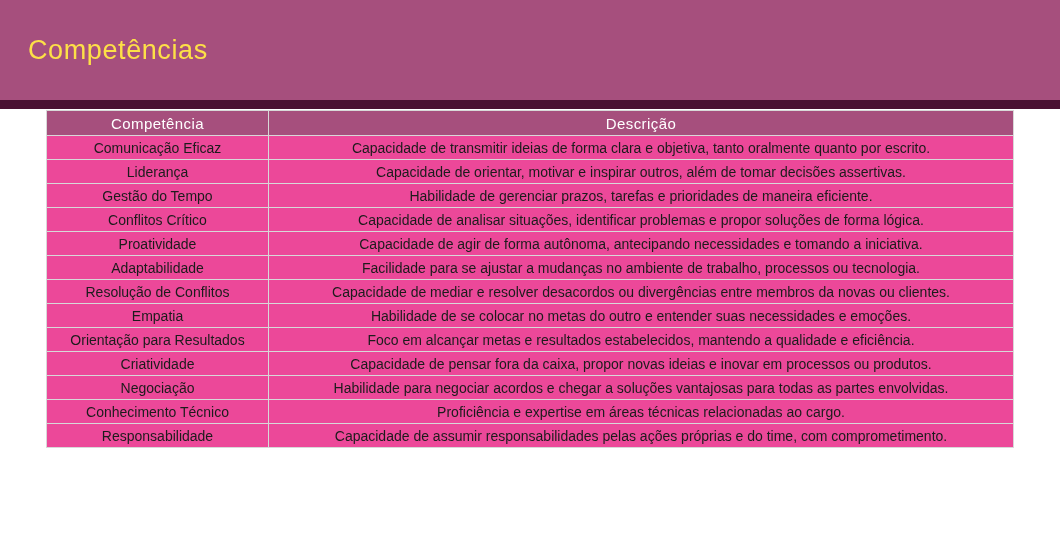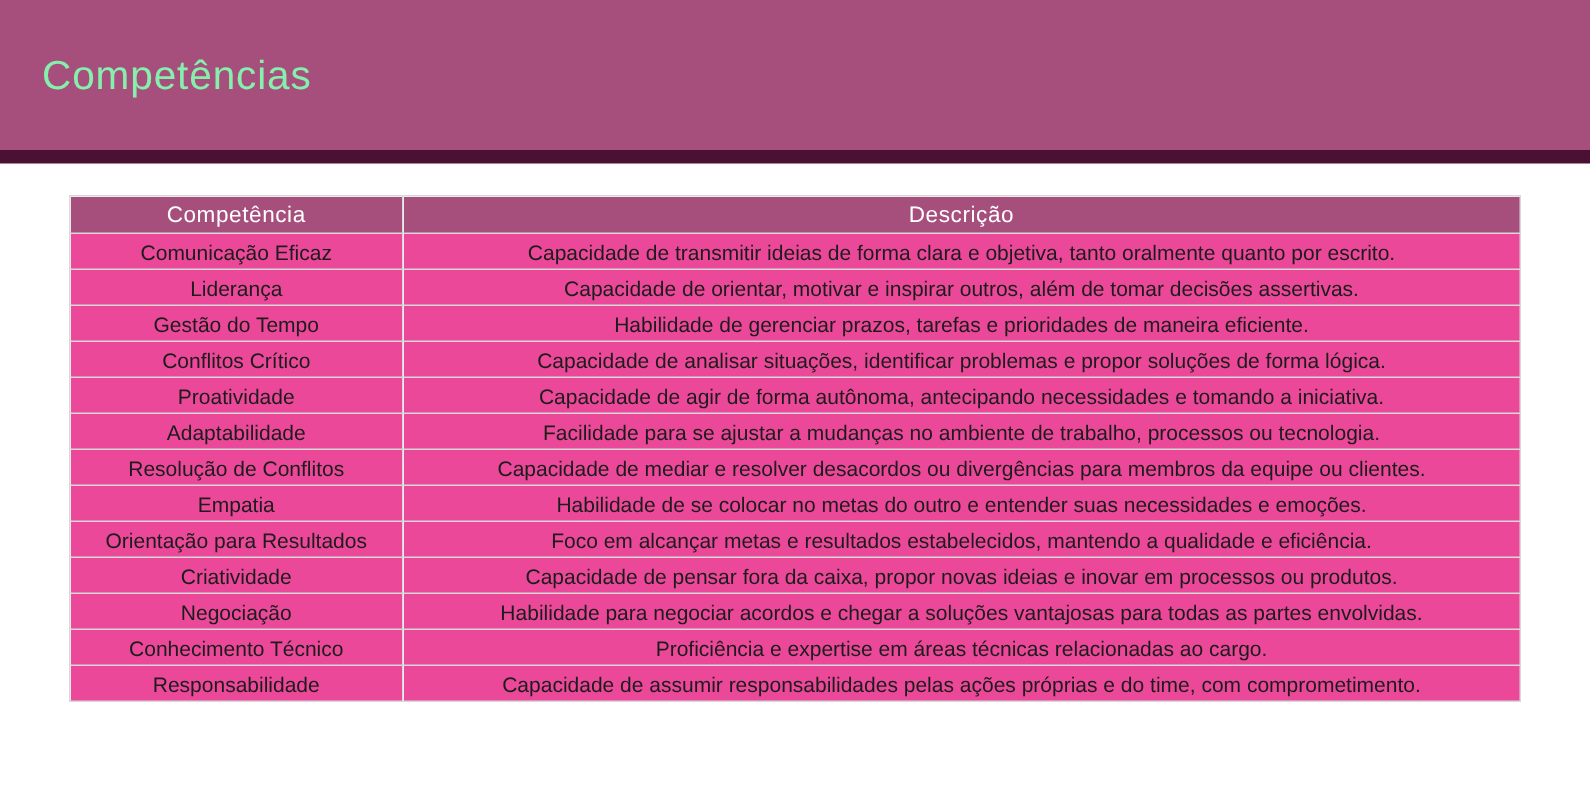--- a/index.html
+++ b/index.html
@@ -20,31 +20,31 @@
     position:relative;
   }
   .band{
     height:100px;
     background:var(--band);
     display:flex;
     align-items:center;
     padding-left:28px;
   }
   .band-title{
-    color:#86efac;
+    color:#fde047;
     font-size:27px;
     font-weight:400;
     letter-spacing:0.6px;
   }
   .band-stripe{
     height:9px;
     background:var(--stripe);
   }
   .content{
-    padding:21px 46px 0 46px;
+    padding:1px 46px 0 46px;
   }
   table.comp-table{
     border-collapse:collapse;
     width:968px;
     table-layout:fixed;
   }
   .comp-table th, .comp-table td{
     border:1px solid var(--table-border);
     text-align:center;
     vertical-align:middle;
@@ -104,21 +104,21 @@
         <tr>
           <td class="col-name">Proatividade</td>
           <td>Capacidade de agir de forma autônoma, antecipando necessidades e tomando a iniciativa.</td>
         </tr>
         <tr>
           <td class="col-name">Adaptabilidade</td>
           <td>Facilidade para se ajustar a mudanças no ambiente de trabalho, processos ou tecnologia.</td>
         </tr>
         <tr>
           <td class="col-name">Resolução de Conflitos</td>
-          <td>Capacidade de mediar e resolver desacordos ou divergências para membros da equipe ou clientes.</td>
+          <td>Capacidade de mediar e resolver desacordos ou divergências entre membros da novas ou clientes.</td>
         </tr>
         <tr>
           <td class="col-name">Empatia</td>
           <td>Habilidade de se colocar no metas do outro e entender suas necessidades e emoções.</td>
         </tr>
         <tr>
           <td class="col-name">Orientação para Resultados</td>
           <td>Foco em alcançar metas e resultados estabelecidos, mantendo a qualidade e eficiência.</td>
         </tr>
         <tr>

